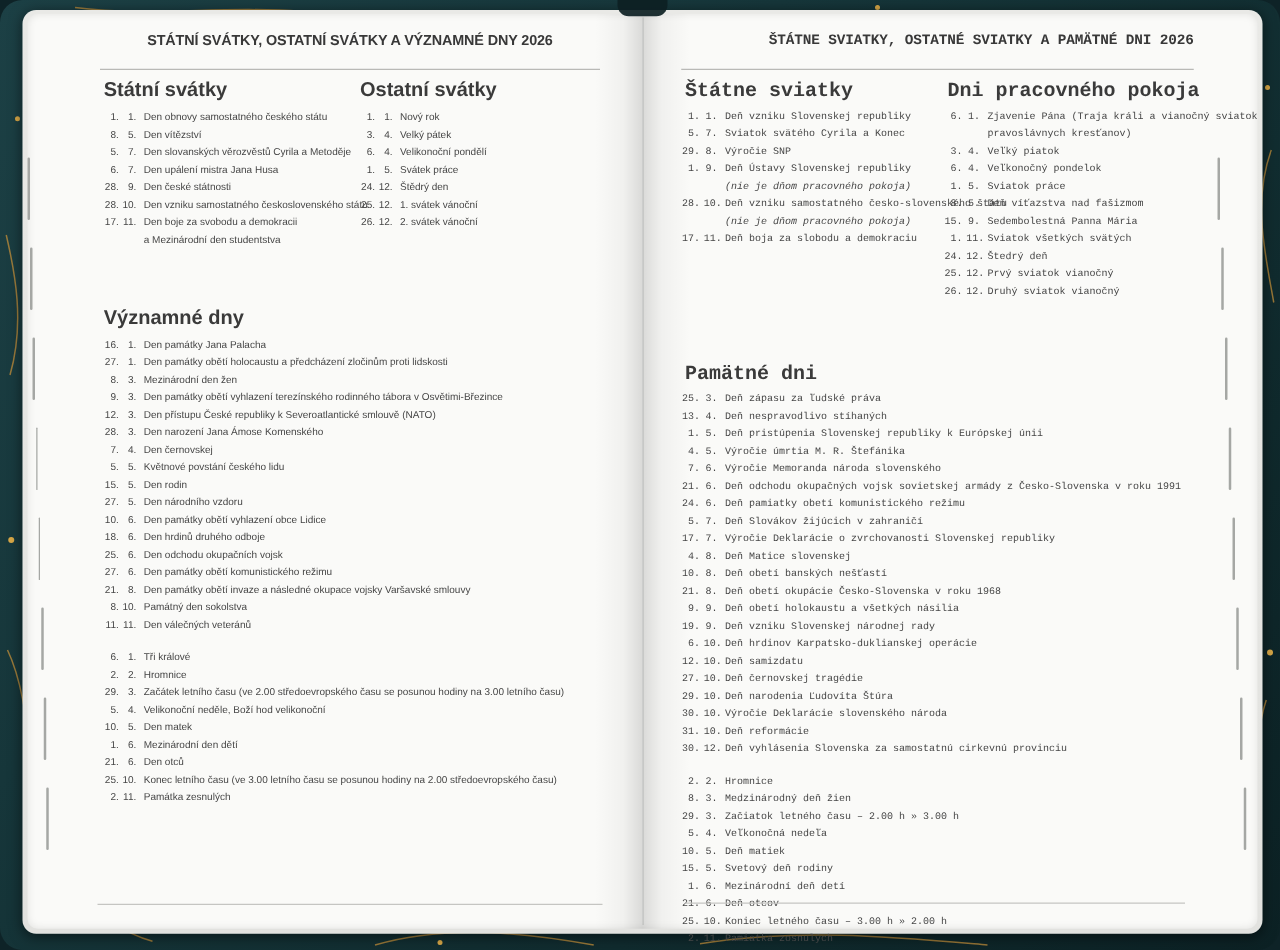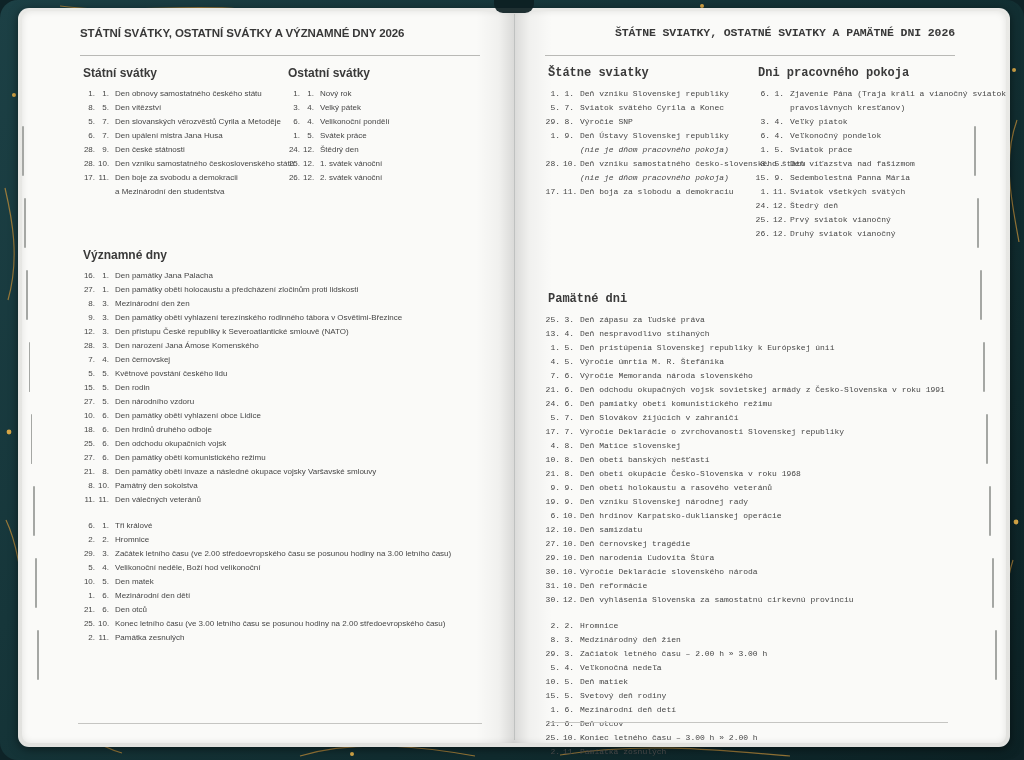--- a/index.html
+++ b/index.html
@@ -18,28 +18,28 @@
           background:linear-gradient(90deg,rgba(0,0,0,0) 0%,rgba(0,0,0,0.04) 30%,rgba(0,0,0,0.13) 50%,rgba(0,0,0,0.04) 70%,rgba(0,0,0,0) 100%);}
   .gutter-line{position:absolute;left:514px;width:1px;top:14px;bottom:20px;background:rgba(50,60,60,0.16);}
   .notch{position:absolute;left:494px;top:0;width:40px;height:13px;background:#0d2023;
          border-radius:0 0 9px 9px;opacity:.92;}
   .tick{position:absolute;width:1.5px;height:50px;background:#a5a7a4;border-radius:1px;}
   
   .page{position:absolute;top:14px;height:732px;box-sizing:border-box;color:#424242;}
   .page-left{left:30px;width:475px;padding:12px 25px 0 50px;}
   .page-right{left:518px;width:437px;padding:12px 0 0 27px;font-family:Liberation Mono, monospace;}
   .title{font-size:11.5px;font-weight:bold;letter-spacing:-0.1px;line-height:14px;
-         color:#383838;white-space:nowrap;}
+         color:#383838;white-space:nowrap;text-align:center;}
   .page-right .title{text-align:right;}
   .header-rule{height:1px;background:#b9b9b6;margin-top:15px;}
   .cols{display:flex;margin-top:10px;}
   .page-left .col1{width:205px;flex:none;}
   .page-right .col1{width:210px;flex:none;}
   .col2{flex:1;min-width:0;}
-  .h{font-size:12px;font-weight:bold;color:#3a3a3a;margin:0 0 7px 3px;line-height:14px;white-space:nowrap;}
+  .h{font-size:16px;font-weight:bold;color:#3a3a3a;margin:0 0 7px 3px;line-height:14px;white-space:nowrap;}
   .row{display:grid;grid-template-columns:15px 11px auto;column-gap:3px;
        line-height:14px;font-size:8px;color:#464646;}
   .row .d,.row .m{text-align:right;}
   .row .t{padding-left:3px;white-space:nowrap;}
   .row.it .t{font-style:italic;}
   .section2{position:absolute;top:234px;left:50px;right:25px;}
   .page-right .section2{left:27px;right:0;margin-top:44px;}
   .group2{margin-top:12px;}
   .bottom-rule{position:absolute;height:1px;background:#c5c5c2;}
   .page-left .bottom-rule{left:48px;right:23px;top:709px;}
@@ -502,21 +502,21 @@
             <span class="t">Deň obetí banských nešťastí</span>
           </div>
           <div class="row">
             <span class="d">21.</span>
             <span class="m">8.</span>
             <span class="t">Deň obetí okupácie Česko-Slovenska v roku 1968</span>
           </div>
           <div class="row">
             <span class="d">9.</span>
             <span class="m">9.</span>
-            <span class="t">Deň obetí holokaustu a rasového veteránů</span>
+            <span class="t">Deň obetí holokaustu a všetkých násilia</span>
           </div>
           <div class="row">
             <span class="d">19.</span>
             <span class="m">9.</span>
             <span class="t">Deň vzniku Slovenskej národnej rady</span>
           </div>
           <div class="row">
             <span class="d">6.</span>
             <span class="m">10.</span>
             <span class="t">Deň hrdinov Karpatsko-duklianskej operácie</span>

